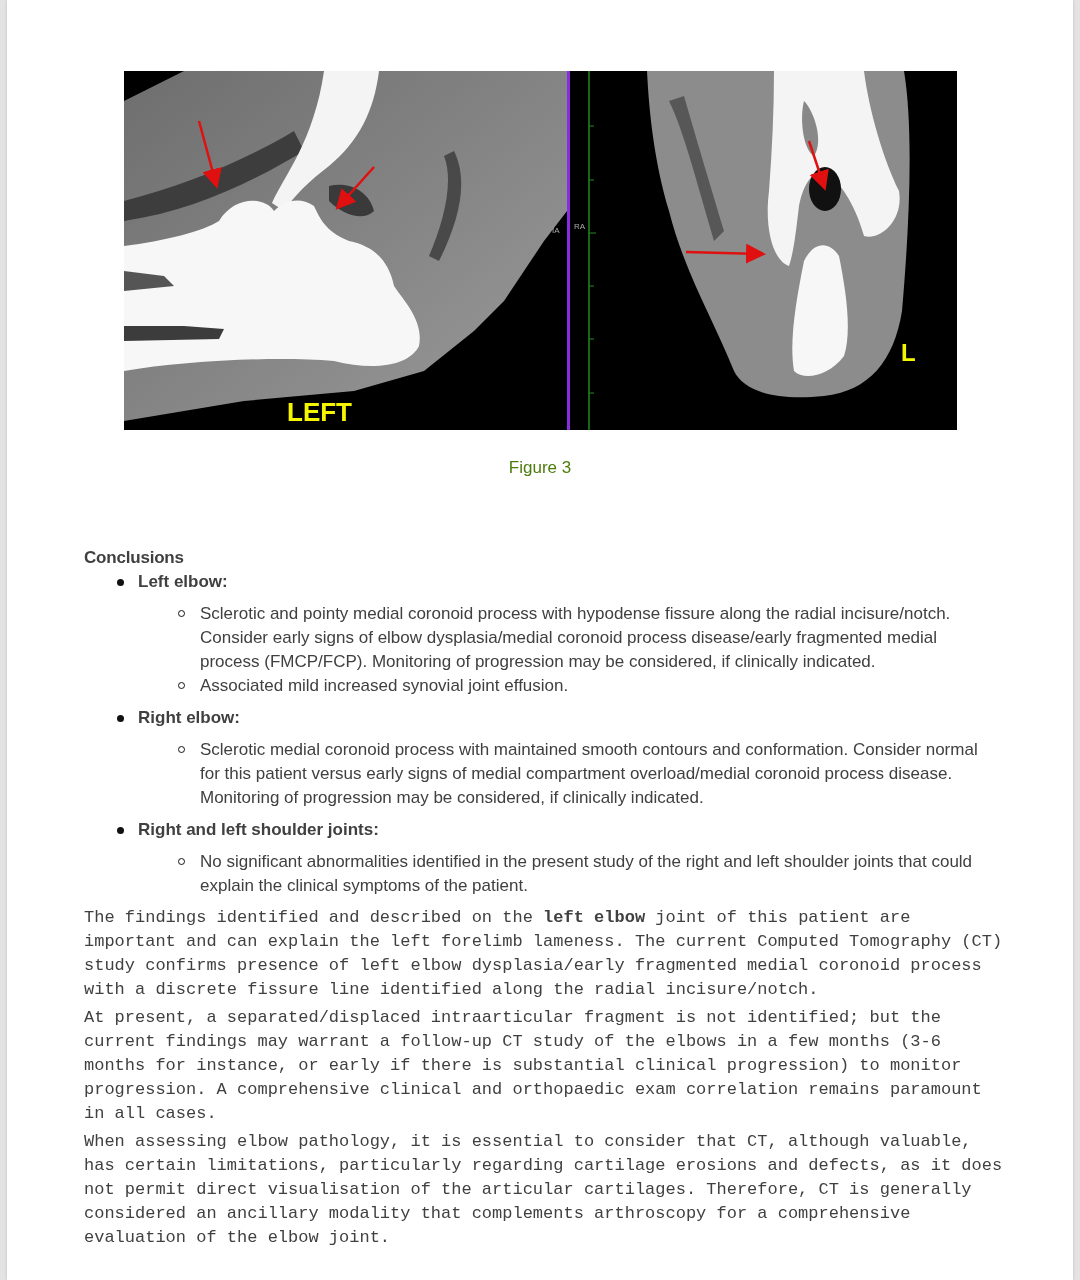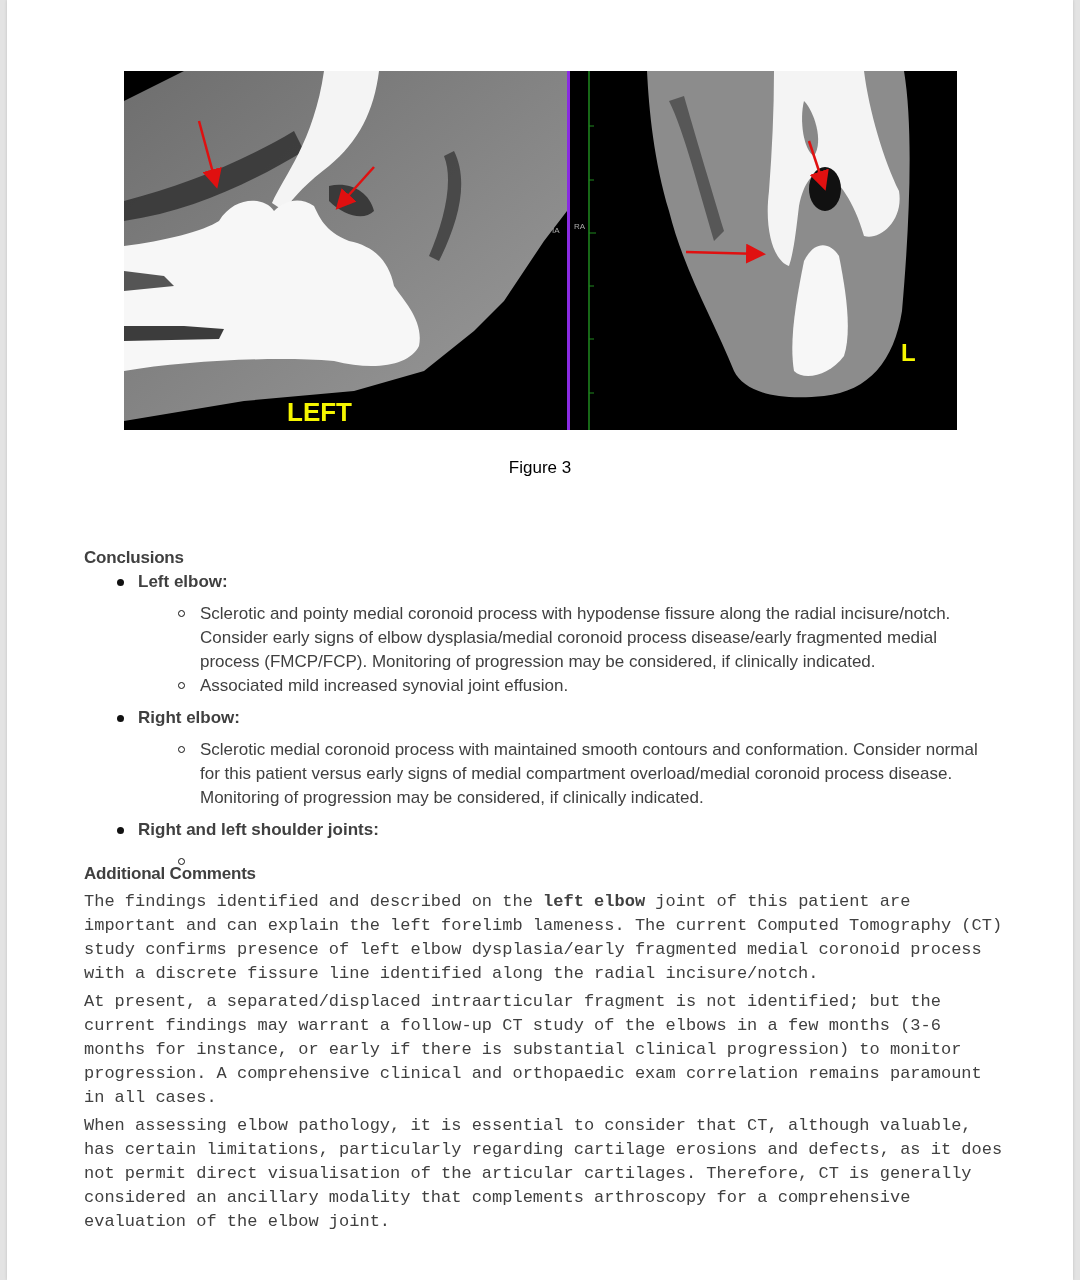--- a/index.html
+++ b/index.html
@@ -14,21 +14,21 @@
     box-shadow: 0 0 3px rgba(0,0,0,0.15);
   }
   .figure {
     position: absolute; left: 117px; top: 71px; width: 833px; height: 359px;
     background: #000;
     overflow: hidden;
   }
   .figure svg { display: block; }
   .caption {
     position: absolute; left: 0; width: 1066px; top: 458px;
-    text-align: center; font-size: 17px; color: #000000;
+    text-align: center; font-size: 17px; color: #4d7c0f;
   }
   .content {
     position: absolute; left: 77px; top: 546px; width: 920px;
     color: #404040; font-size: 17px; line-height: 24px;
   }
   h3 {
     margin: 0; font-size: 17px; font-weight: bold; letter-spacing: -0.2px;
   }
   .conclusions { margin-top: 20px; }
   ul.l1 { list-style: none; margin: 0; padding: 0; }
@@ -136,24 +136,23 @@
         <span class="bul"></span>
         <span class="lbl">Right elbow:</span>
         <ul class="l2">
           <li><span class="cir"></span><span>Sclerotic medial coronoid process with maintained smooth contours and conformation. Consider normal for this patient versus early signs of medial compartment overload/medial coronoid process disease. Monitoring of progression may be considered, if clinically indicated.</span></li>
         </ul>
       </li>
       <li>
         <span class="bul"></span>
         <span class="lbl">Right and left shoulder joints:</span>
         <ul class="l2">
-          <li><span class="cir"></span></li>
+          <li><span class="cir"></span><span>No significant abnormalities identified in the present study of the right and left shoulder joints that could explain the clinical symptoms of the patient.</span></li>
         </ul>
       </li>
     </ul>
 
-    <h3 class="addl">Additional Comments</h3>
 
     <p><span>The findings identified and described on the </span><b>left elbow</b><span> joint of this patient are important and can explain the left forelimb lameness. The current Computed Tomography (CT) study confirms presence of left elbow dysplasia/early fragmented medial coronoid process with a discrete fissure line identified along the radial incisure/notch.</span></p>
     <p>At present, a separated/displaced intraarticular fragment is not identified; but the current findings may warrant a follow-up CT study of the elbows in a few months (3-6 months for instance, or early if there is substantial clinical progression) to monitor progression. A comprehensive clinical and orthopaedic exam correlation remains paramount in all cases.</p>
     <p>When assessing elbow pathology, it is essential to consider that CT, although valuable, has certain limitations, particularly regarding cartilage erosions and defects, as it does not permit direct visualisation of the articular cartilages. Therefore, CT is generally considered an ancillary modality that complements arthroscopy for a comprehensive evaluation of the elbow joint.</p>
   </div>
 </div>
 
 </body></html>

